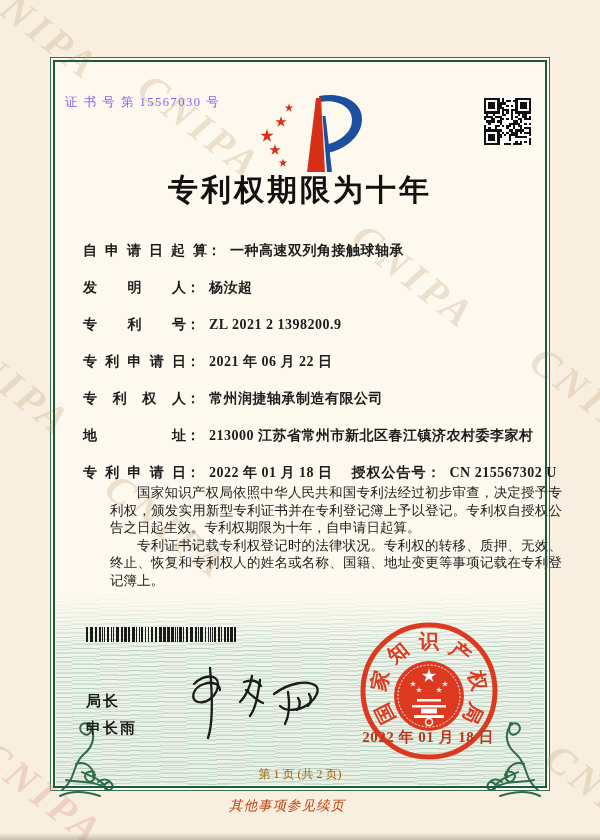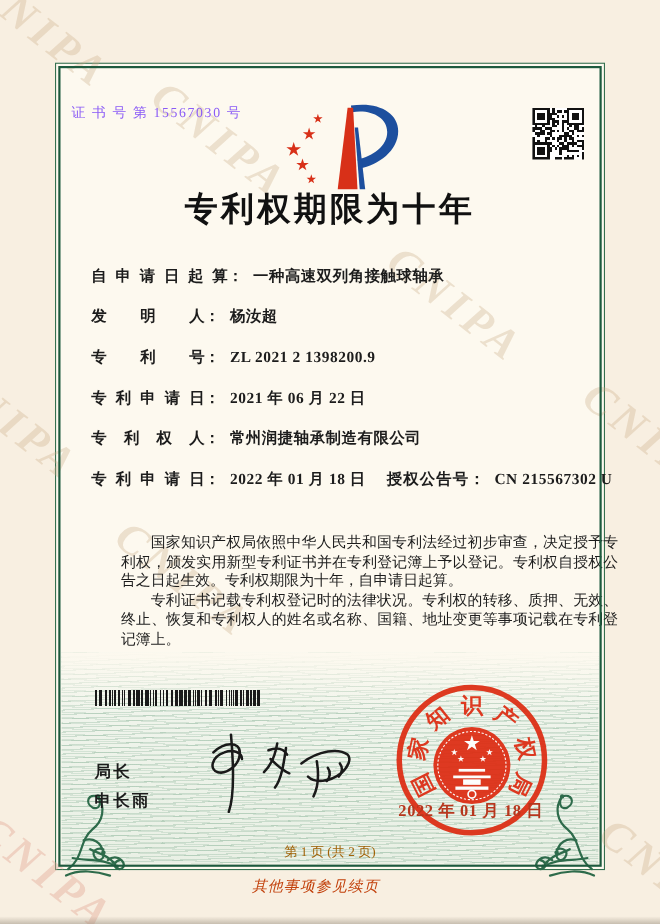--- a/index.html
+++ b/index.html
@@ -388,20 +388,21 @@
   </svg>
 
   <div class="title">专利权期限为十年</div>
 
   <div class="fields">
       <div class="frow"><span class="flabel wide">自申请日起算</span><span class="fcolon">：</span><span class="fvalue">一种高速双列角接触球轴承</span></div>
       <div class="frow"><span class="flabel">发明人</span><span class="fcolon">：</span><span class="fvalue">杨汝超</span></div>
       <div class="frow"><span class="flabel">专利号</span><span class="fcolon">：</span><span class="fvalue">ZL 2021 2 1398200.9</span></div>
       <div class="frow"><span class="flabel">专利申请日</span><span class="fcolon">：</span><span class="fvalue">2021 年 06 月 22 日</span></div>
       <div class="frow"><span class="flabel">专利权人</span><span class="fcolon">：</span><span class="fvalue">常州润捷轴承制造有限公司</span></div>
+      <div class="frow"><span class="flabel">地址</span><span class="fcolon">：</span><span class="fvalue">213000 江苏省常州市新北区春江镇济农村委李家村</span></div>
       <div class="frow"><span class="flabel">专利申请日</span><span class="fcolon">：</span><span class="fvalue">2022 年 01 月 18 日</span><span class="flabel second">授权公告号</span><span class="fcolon">：</span><span class="fvalue">CN 215567302 U</span></div>
     </div>
 
   <div class="paras">
     <p>国家知识产权局依照中华人民共和国专利法经过初步审查，决定授予专利权，颁发实用新型专利证书并在专利登记簿上予以登记。专利权自授权公告之日起生效。专利权期限为十年，自申请日起算。</p>
     <p>专利证书记载专利权登记时的法律状况。专利权的转移、质押、无效、终止、恢复和专利权人的姓名或名称、国籍、地址变更等事项记载在专利登记簿上。</p>
   </div>
 
   <svg class="barcode" viewBox="0 0 157 15" shape-rendering="crispEdges">
     <g id="barcode-bars" fill="#1a1a1a">

